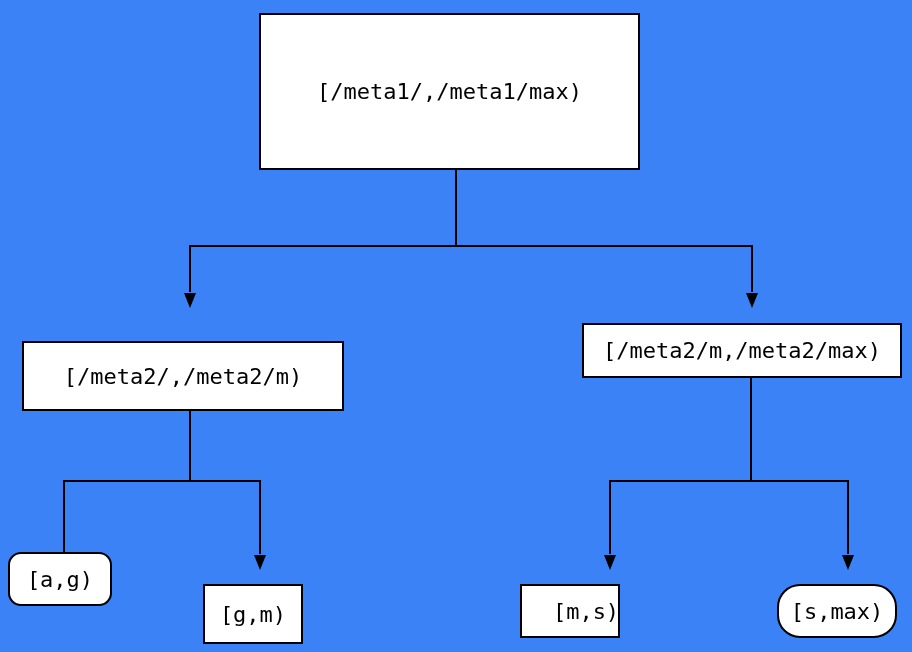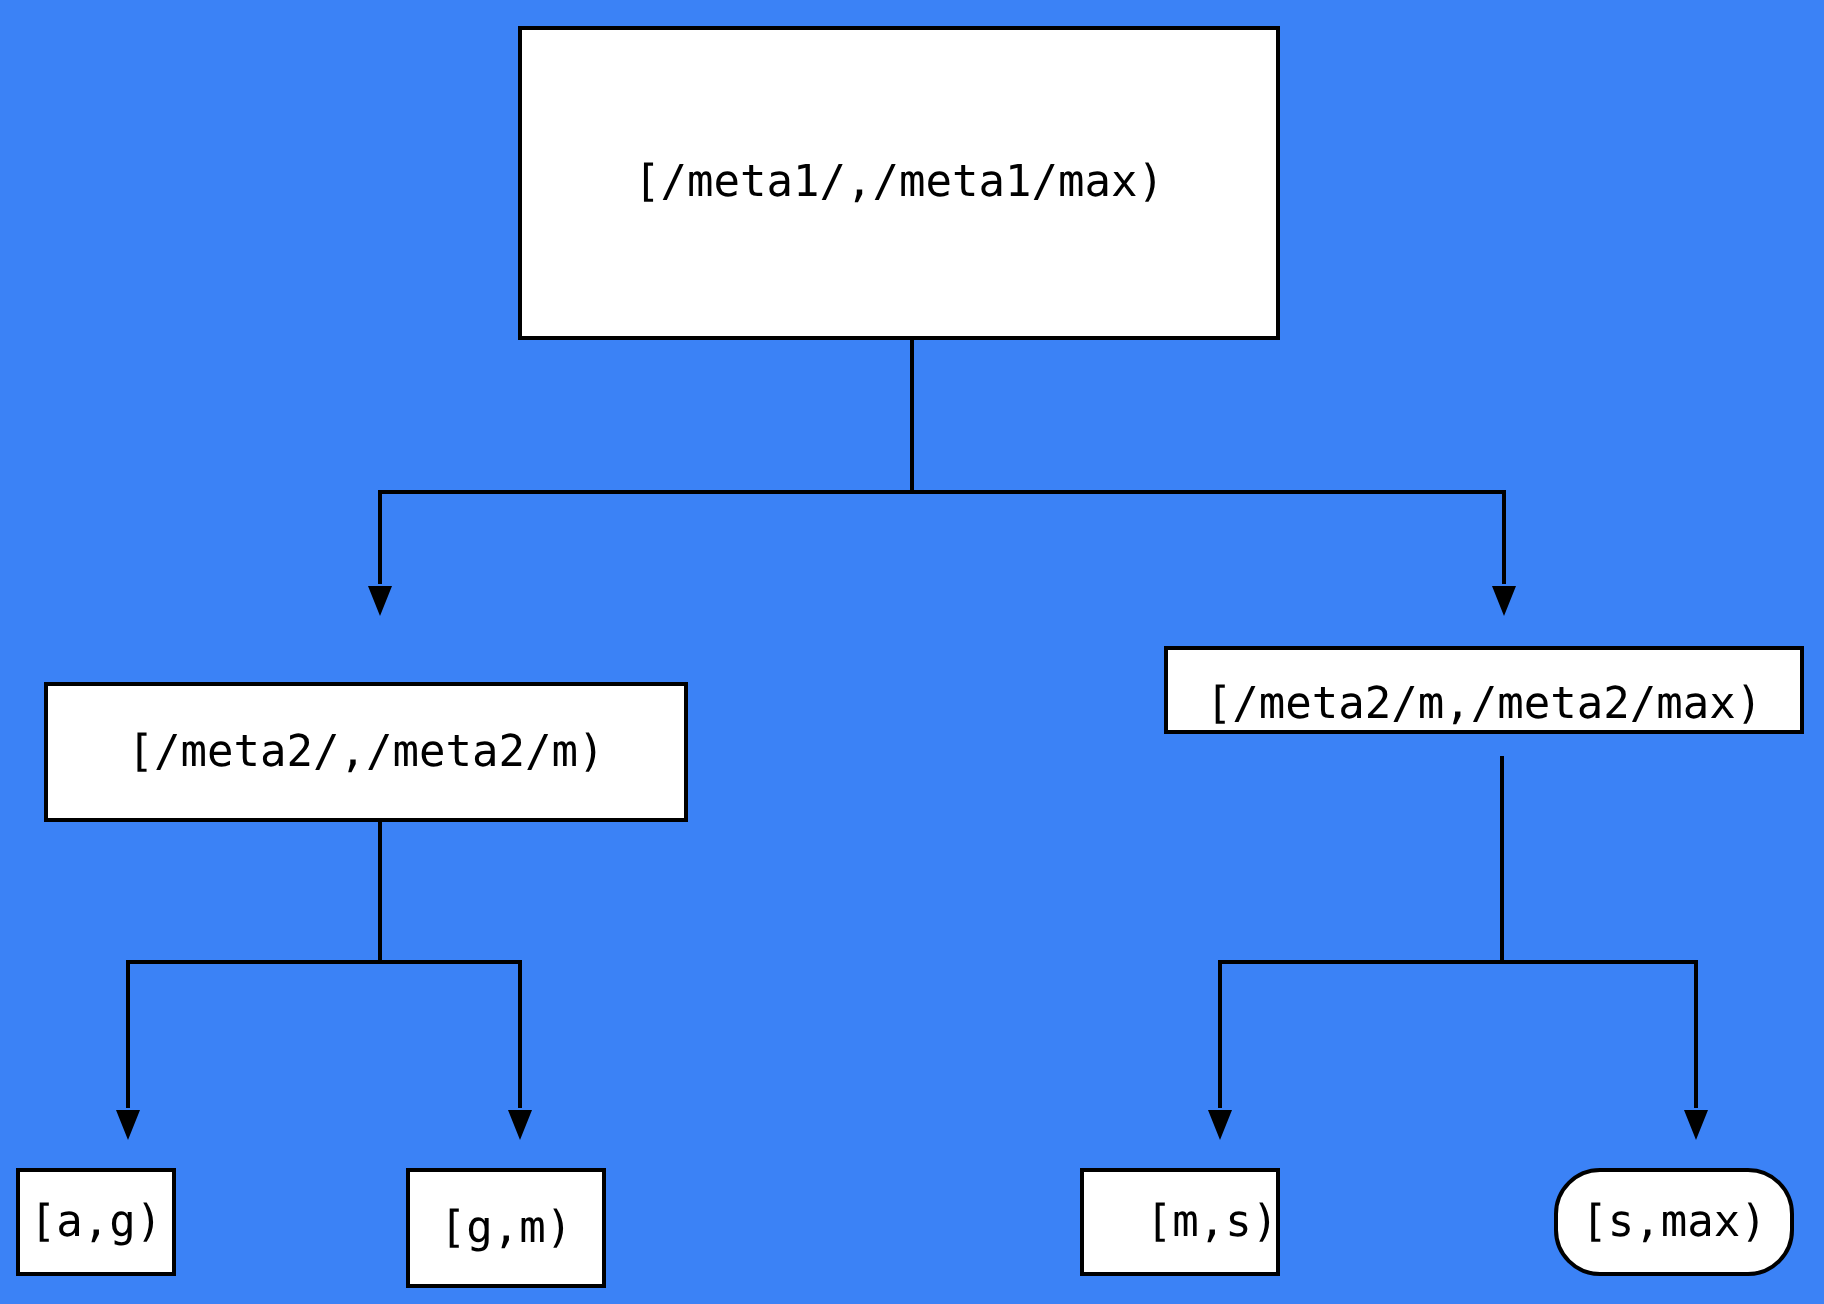--- a/index.html
+++ b/index.html
@@ -38,24 +38,24 @@
     background: #ffffff;
     display: flex;
     align-items: center;
     justify-content: center;
     font-size: 22px;
     color: #000000;
     white-space: nowrap;
   }
   .node-root  { left: 259px; top: 13px;  width: 381px; height: 157px; }
   .node-l     { left: 22px;  top: 341px; width: 322px; height: 70px; }
-  .node-r     { left: 582px; top: 323px; width: 320px; height: 44px; align-items: flex-end; }
-  .node-ll    { left: 8px;   top: 584px; width: 80px; height: 54px; }
+  .node-r     { left: 582px; top: 323px; width: 320px; height: 55px; }
+  .node-ll    { left: 8px;   top: 552px; width: 104px; height: 54px; border-radius: 13px; }
   .node-lr    { left: 203px; top: 584px; width: 100px; height: 60px; }
-  .node-rl    { left: 540px; top: 584px; width: 100px; height: 54px; padding-left: 32px; }
+  .node-rl    { left: 520px; top: 584px; width: 100px; height: 54px; padding-left: 32px; }
   .node-rr    { left: 777px; top: 584px; width: 120px; height: 54px; border-radius: 23px; }
 </style>
 </head>
 <body>
 
 <div class="canvas">
 
   <svg class="edges-svg" viewBox="0 0 912 652" xmlns="http://www.w3.org/2000/svg">
 
     <g>

